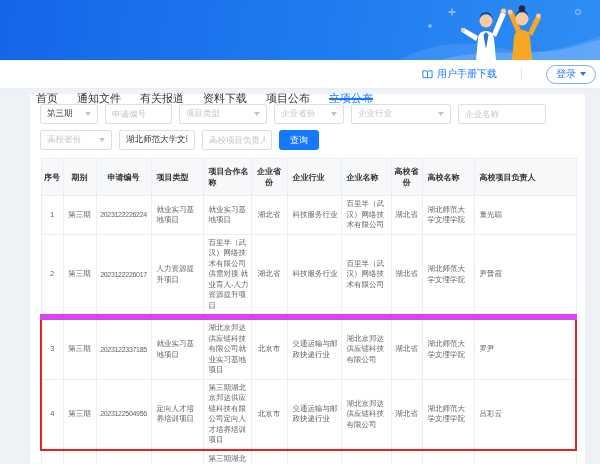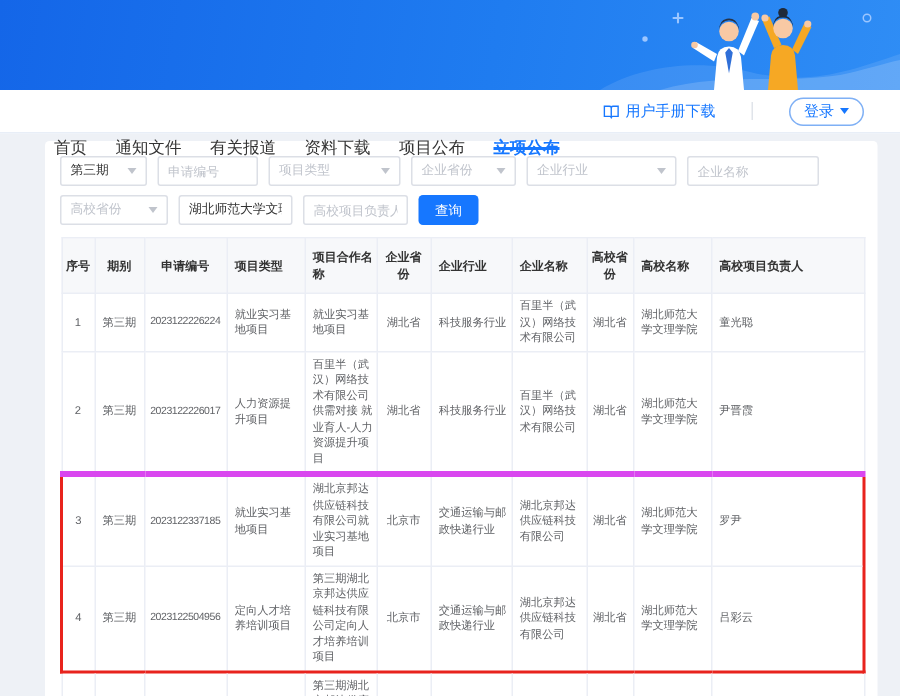--- a/index.html
+++ b/index.html
@@ -21,22 +21,22 @@
   
   .nav {
     height:29px; background:#fff; display:flex; align-items:stretch;
     justify-content:space-between; border-bottom:1px solid #e8eef7;
   }
   .nav-items { display:flex; padding-left:36px; gap:19px;margin-top:36px; }
   .nav-item {
     display:flex; align-items:center; font-size:11px; color:#333;
     cursor:pointer; border-bottom:2px solid transparent; padding-top:2px;
   }
-  .nav-item.active { color:#1677ff; border-bottom-color:#1677ff; font-weight:bold; }
-  .nav-right { display:flex; align-items:center; gap:24px; padding-right:24px; }
+  .nav-item.active { color:#1677ff; border-bottom-color:#1677ff; font-weight:normal; }
+  .nav-right { display:flex; align-items:center; gap:24px; padding-right:4px; }
   .manual { display:flex; align-items:center; gap:4px; color:#1677ff; font-size:10px; cursor:pointer; }
   .vdiv { width:1px; height:12px; background:#e0e4ea; }
   .login {
     display:flex; align-items:center; gap:4px; background:#fff;
     border:1px solid #7fb0f5; color:#1677ff; border-radius:10px;
     height:19px; padding:0 9px; font-size:10px; cursor:pointer;
     font-family:inherit;
   }
   .caret {
     width:0; height:0; border-left:3px solid transparent; border-right:3px solid transparent;
@@ -75,21 +75,21 @@
   .results th:nth-child(5), .results td:nth-child(5),
   .results th:nth-child(7), .results td:nth-child(7),
   .results th:nth-child(8), .results td:nth-child(8),
   .results th:nth-child(10), .results td:nth-child(10),
   .results th:nth-child(11), .results td:nth-child(11) { text-align:left; padding-left:5px; }
   .results td { color:#606266; }
   .results td:nth-child(3) { font-size:7px; letter-spacing:-0.3px; white-space:nowrap; overflow:hidden; padding:3px 1px; }
   
   tr.hl > td:first-child { border-left:2px solid #e8231d; }
   tr.hl > td:last-child  { border-right:2px solid #e8231d; }
-  tr.hl-top > td    { border-top:4px solid #d946ef; }
+  tr.hl-top > td    { border-top:6px solid #d946ef; }
   tr.hl-bottom > td { border-bottom:2px solid #e8231d; }
 </style>
 </head>
 <body>
 
 <div>
 
   <header class="banner">
     <svg class="illu" width="200" height="60" viewBox="0 0 200 60">
       <path d="M0 60 C30 42 70 40 100 48 C140 58 170 46 200 36 L200 60 Z" fill="rgba(255,255,255,0.10)"></path>

